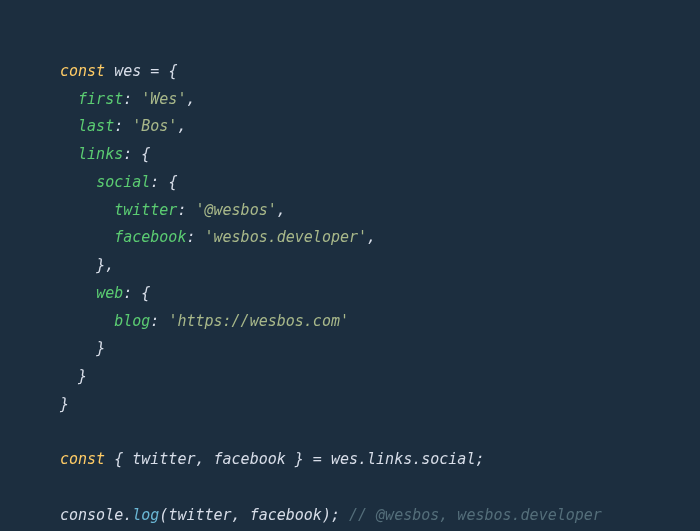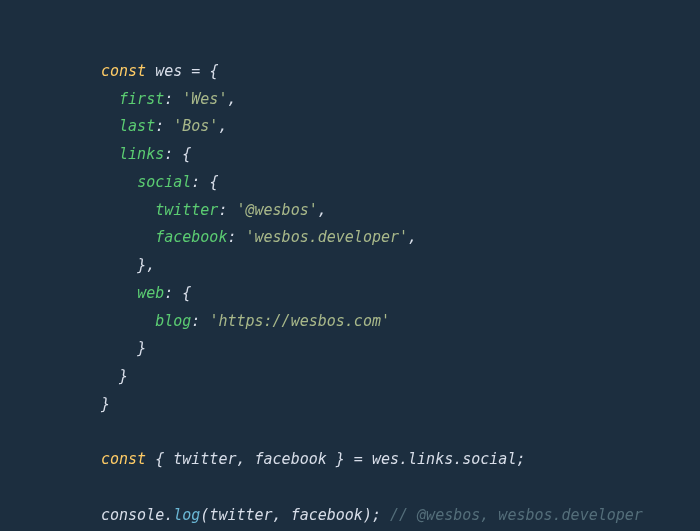--- a/index.html
+++ b/index.html
@@ -13,21 +13,20 @@
       font-size: 15px;
       line-height: 1.85;
       padding: 30px 60px;
       width: 700px;
       height: 531px;
       color: #d8dee9;
       font-style: italic;
     }
     .code-block {
       white-space: pre;
-      margin-left: 41px;
     }
     .keyword { color: #ffcc66; }
     .variable { color: #d8dee9; }
     .operator { color: #d8dee9; }
     .brace { color: #d8dee9; }
     .property { color: #5bcc72; }
     .colon { color: #d8dee9; }
     .string { color: #a8b88a; }
     .punct { color: #d8dee9; }
     .method { color: #6bb8d6; }

